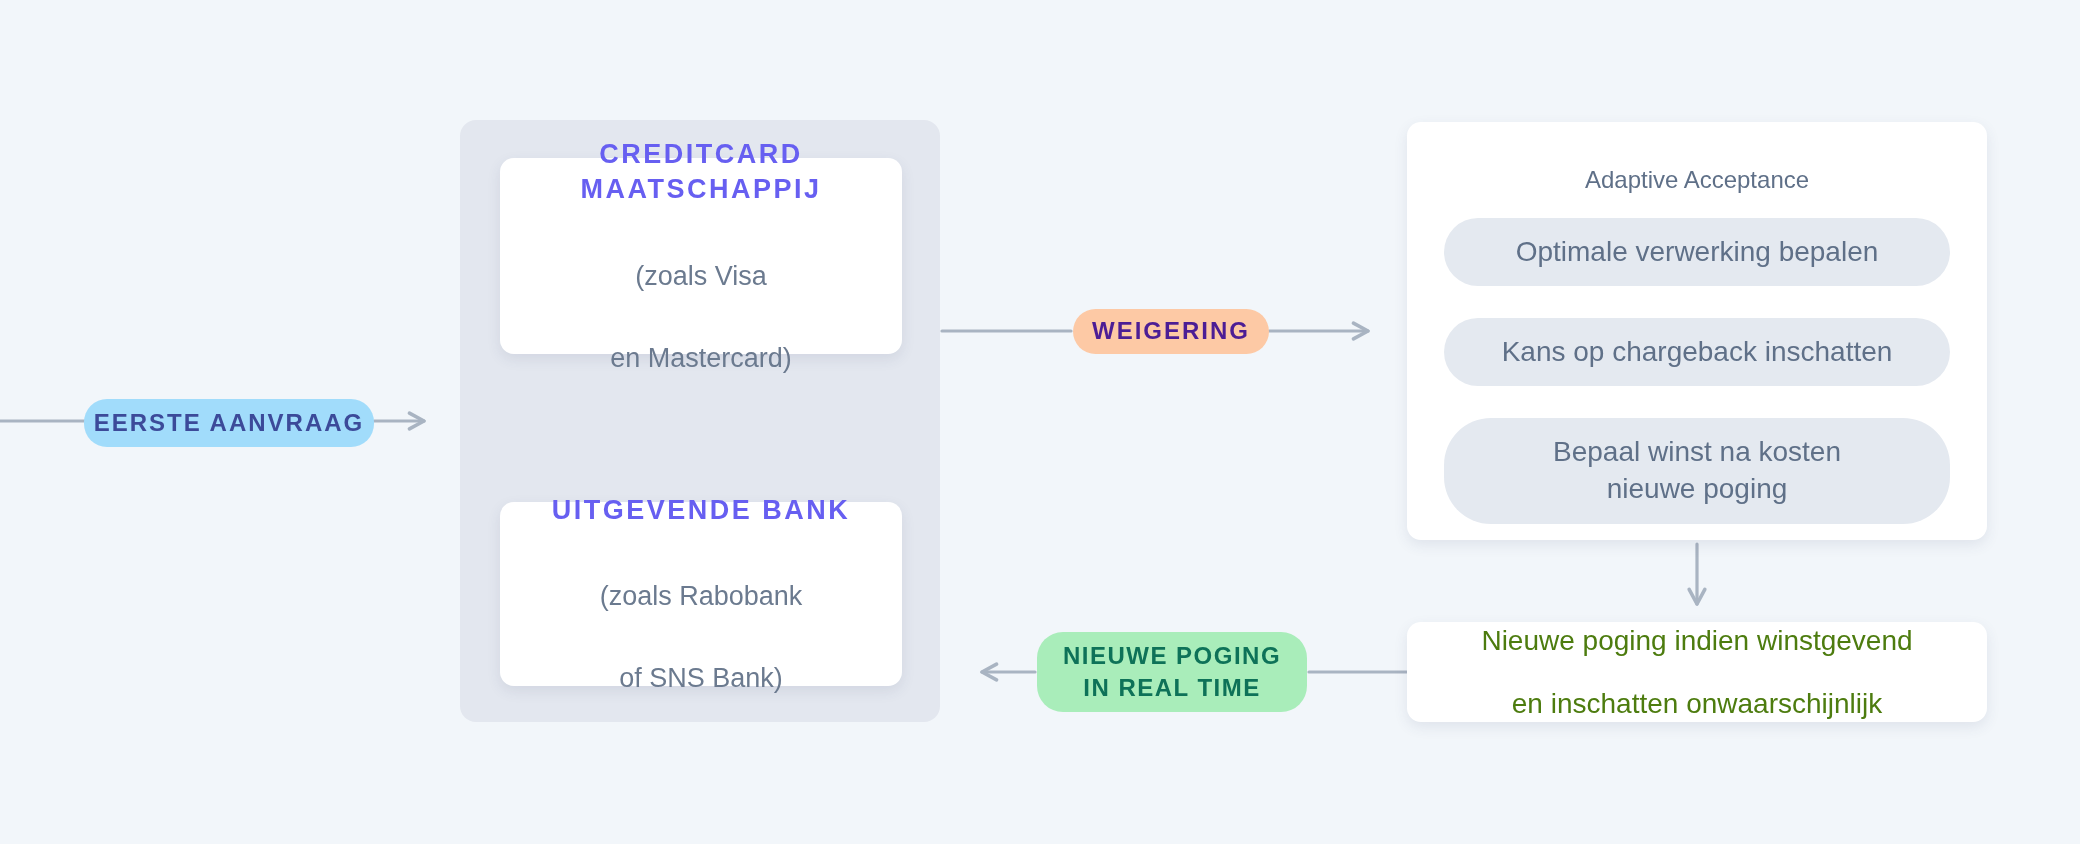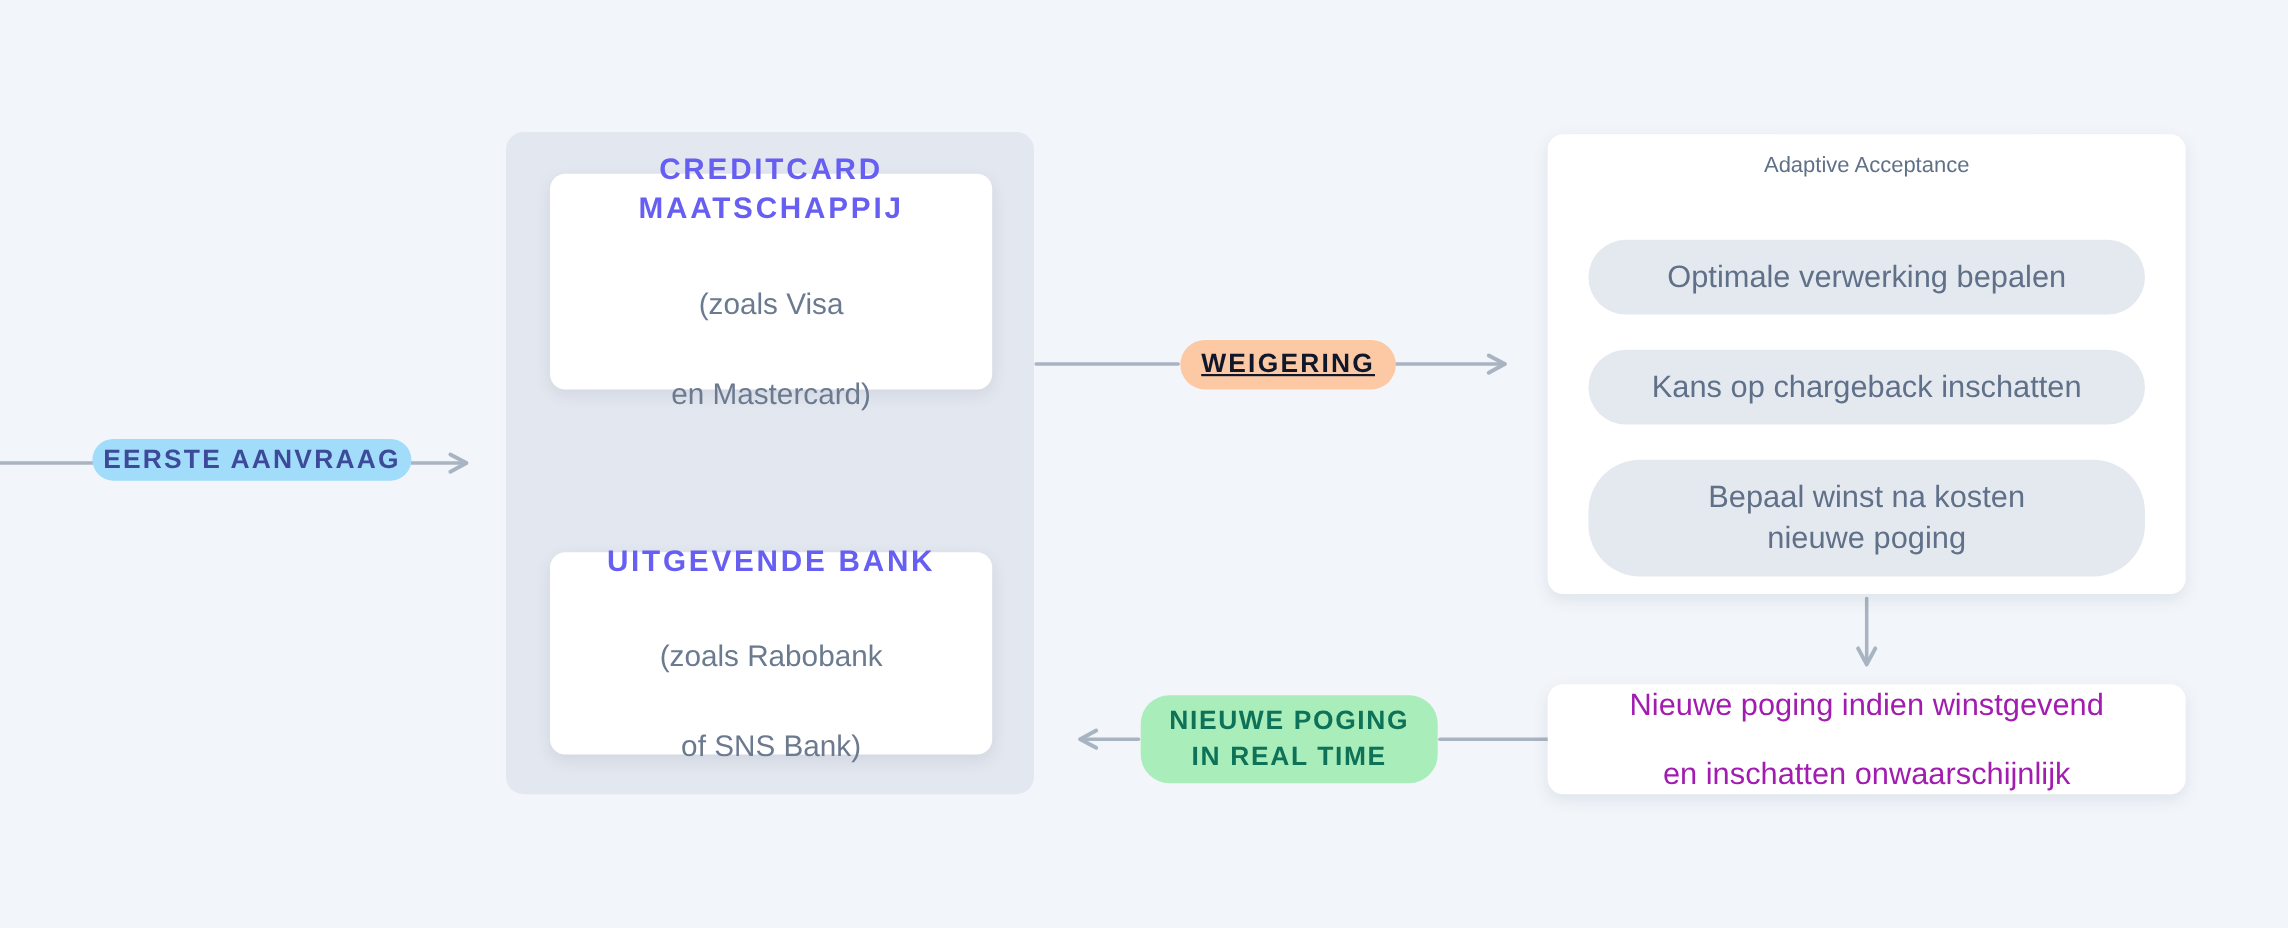--- a/index.html
+++ b/index.html
@@ -22,21 +22,21 @@
     align-items: center; justify-content: center;
     font-weight: 700;
     letter-spacing: 2px;
     font-size: 24px;
     border-radius: 23px;
     text-align: center;
     line-height: 1.35;
     z-index: 3;
   }
   .badge-blue  { background: #a1dcfb; color: #3c4a99; }
-  .badge-peach { background: #fdc9a5; color: #0f172a; text-decoration: underline; }
+  .badge-peach { background: #fdc9a5; color: #4c1d95; }
   .badge-green { background: #a9edba; color: #0e7258; border-radius: 26px; letter-spacing: 1.5px; }
 
   
   .group-panel {
     position: absolute;
     background: #e3e7ef;
     border-radius: 16px;
     z-index: 1;
   }
 
@@ -63,44 +63,44 @@
     color: #6b7a8f;
     font-size: 27px;
     line-height: 1.28;
     margin-top: 4px;
   }
   .card .card-subtitle span { display: block; margin-top: 47px; }
 
   
   .adaptive-card { justify-content: flex-start; }
   .adaptive-title {
-    margin-top: 16px;
+    margin-top: 44px;
     color: #5f7088;
-    font-size: 20px;
+    font-size: 24px;
     line-height: 1.2;
   }
   .step-pill {
     position: absolute;
     left: 37px; width: 506px;
     background: #e4e9f0;
     border-radius: 47px;
     display: flex; flex-direction: column;
     align-items: center; justify-content: center;
     color: #5f7088;
     font-size: 28px;
     line-height: 1.32;
     text-align: center;
   }
   .step-pill span { display: block; }
   .pill-1 { top: 96px;  height: 68px; }
   .pill-2 { top: 196px; height: 68px; }
   .pill-3 { top: 296px; height: 106px; }
 
   .retry-card {
-    color: #a21caf;
+    color: #4d7c0f;
     font-size: 28px;
     line-height: 1.35;
     gap: 25px;
   }
   .retry-card span { display: block; }
 </style>
 </head>
 <body>
 
 <svg id="connector-layer" viewBox="0 0 2080 844" xmlns="http://www.w3.org/2000/svg" aria-hidden="true">
@@ -115,21 +115,21 @@
     <path d="M670,346 V458" marker-end="url(#head)"></path>
     <path d="M730,497 V384" stroke-dasharray="10 9" marker-end="url(#head)"></path>
     <path d="M942,331 H1071"></path>
     <path d="M1269,331 H1368" marker-end="url(#head)"></path>
     <path d="M1697,544 V604" marker-end="url(#head)"></path>
     <path d="M1407,672 H1309"></path>
     <path d="M1035,672 H982" marker-end="url(#head)"></path>
   </g>
 </svg>
 
-<div class="flow-badge badge-blue abs" style="left:84px; top:399px; width:290px; height:38px;">
+<div class="flow-badge badge-blue abs" style="left:84px; top:399px; width:290px; height:48px;">
   <span>EERSTE AANVRAAG</span>
 </div>
 
 <div class="group-panel" style="left:460px; top:120px; width:480px; height:602px;"></div>
 
 <div class="card" style="left:500px; top:158px; width:402px; height:196px;">
   <div class="card-title">
     <span>CREDITCARD</span>
     <span>MAATSCHAPPIJ</span>
   </div>

